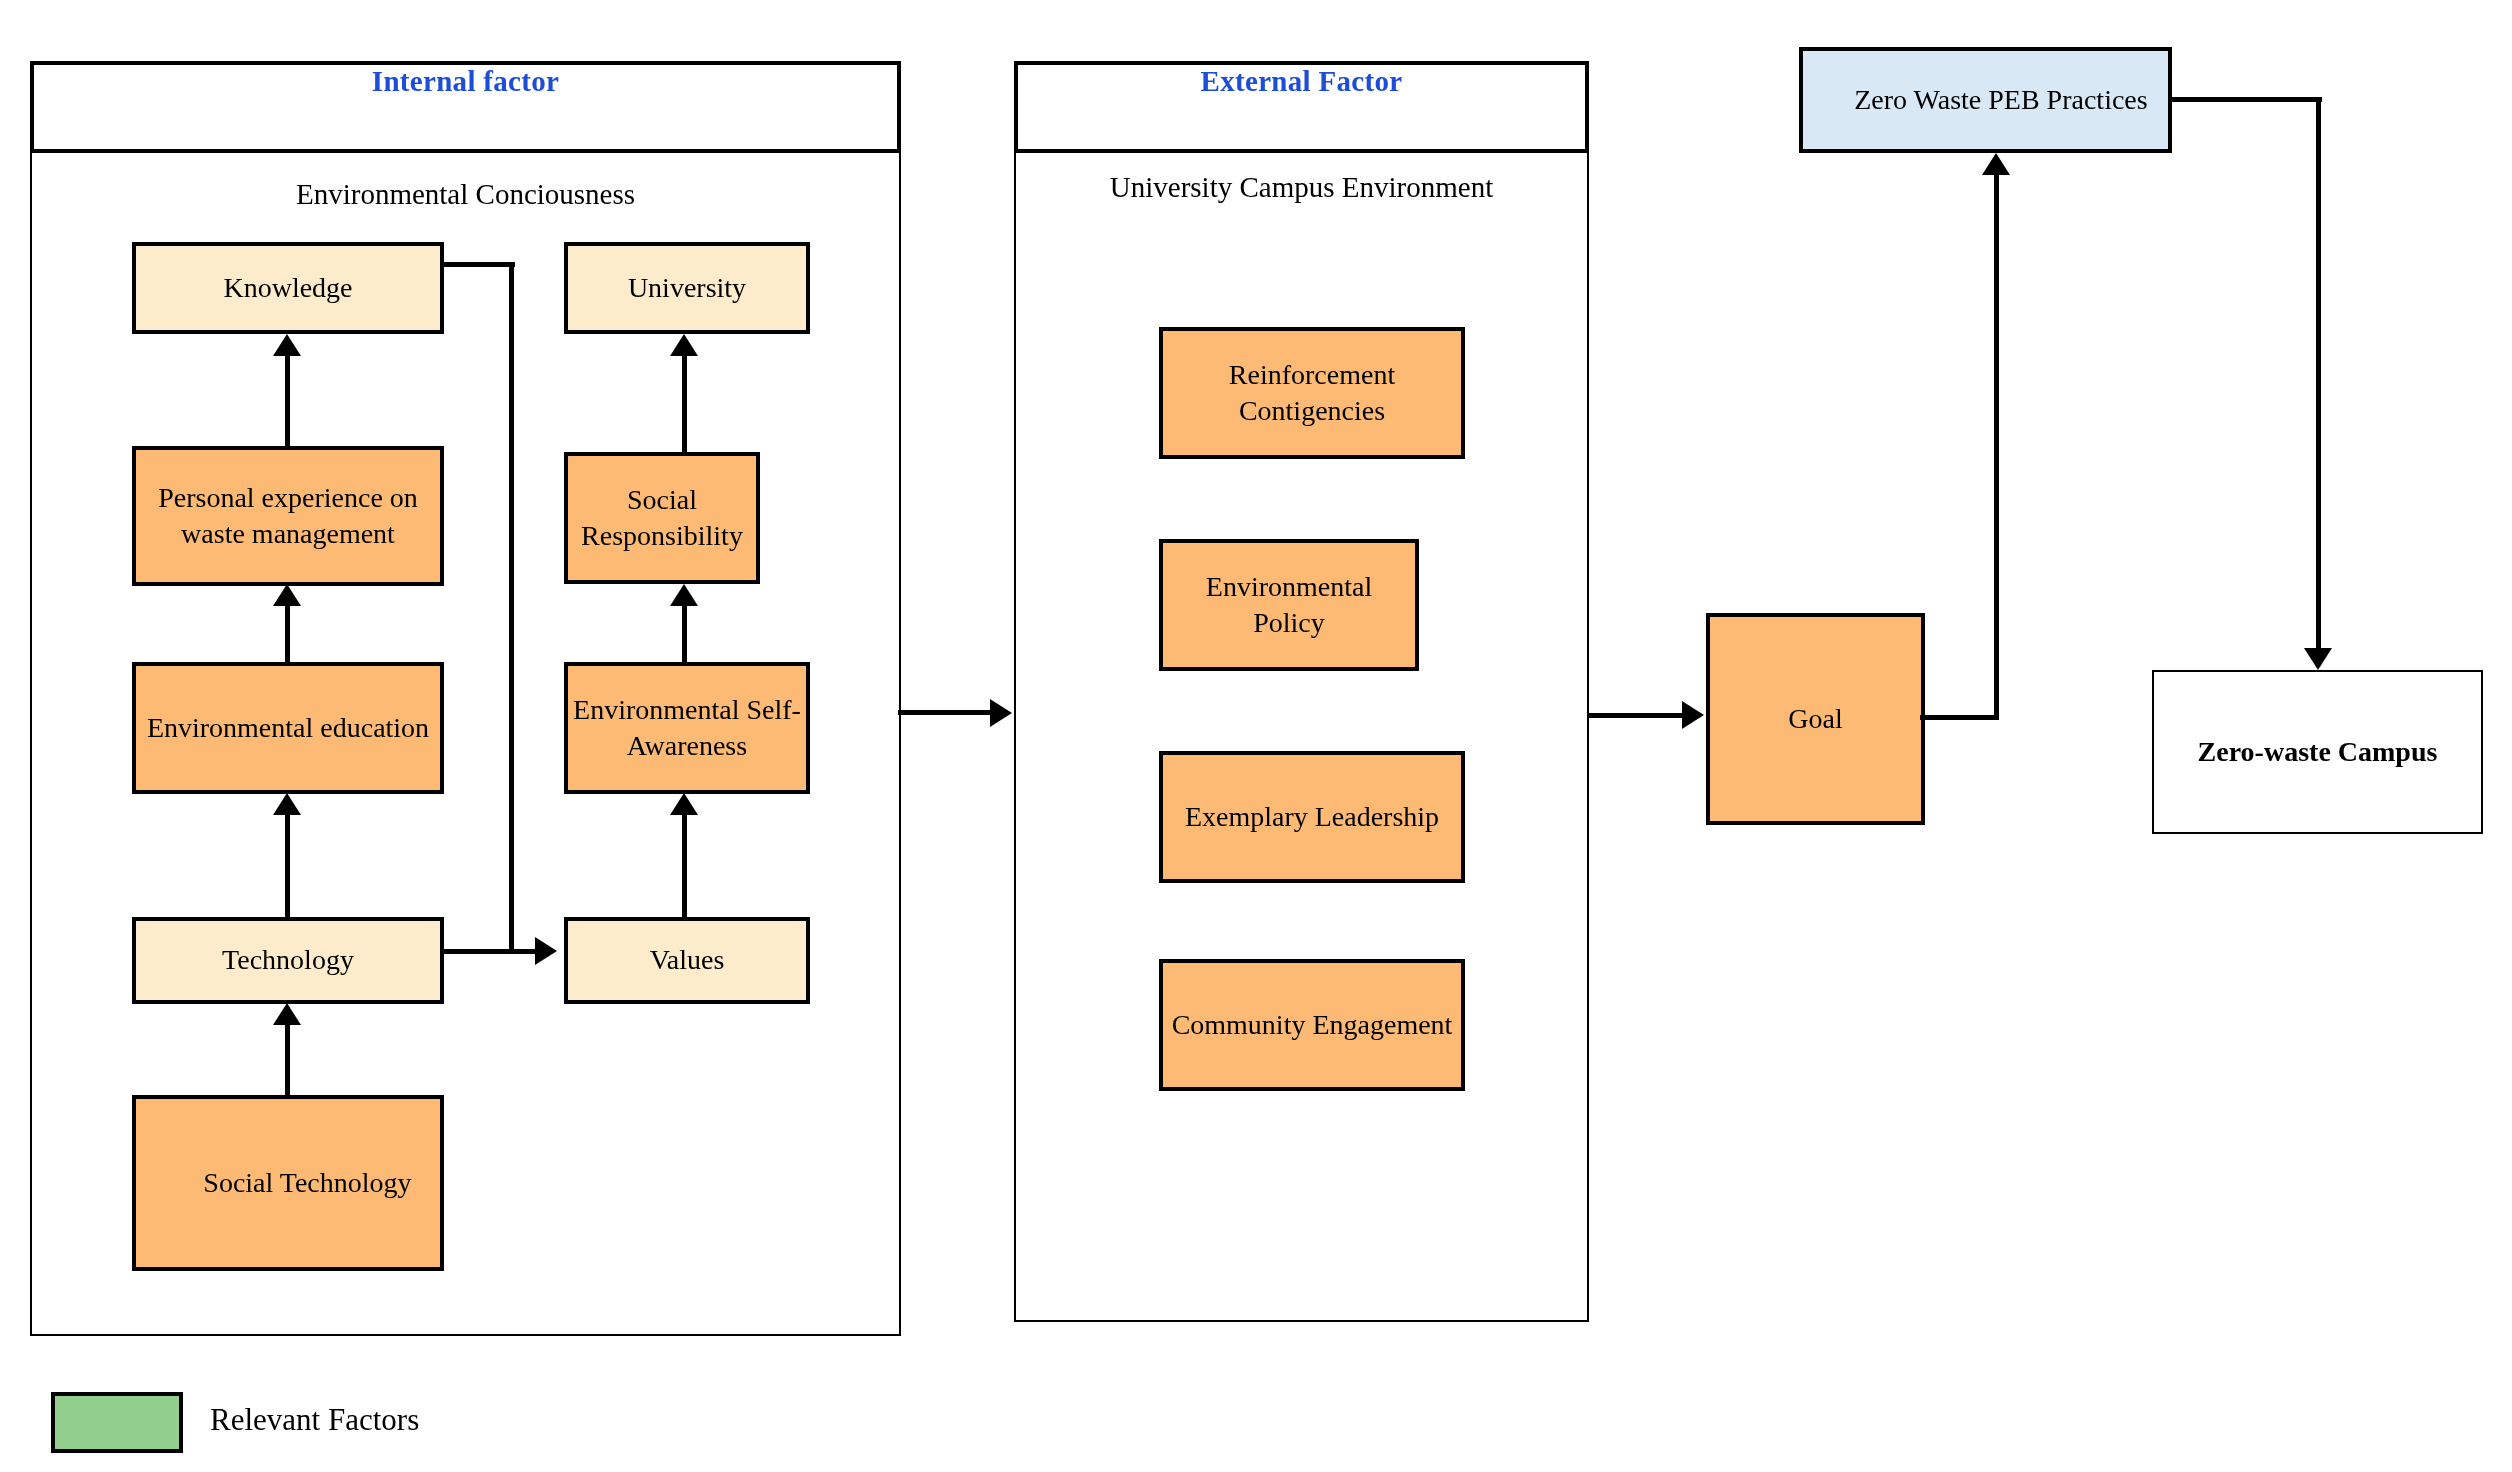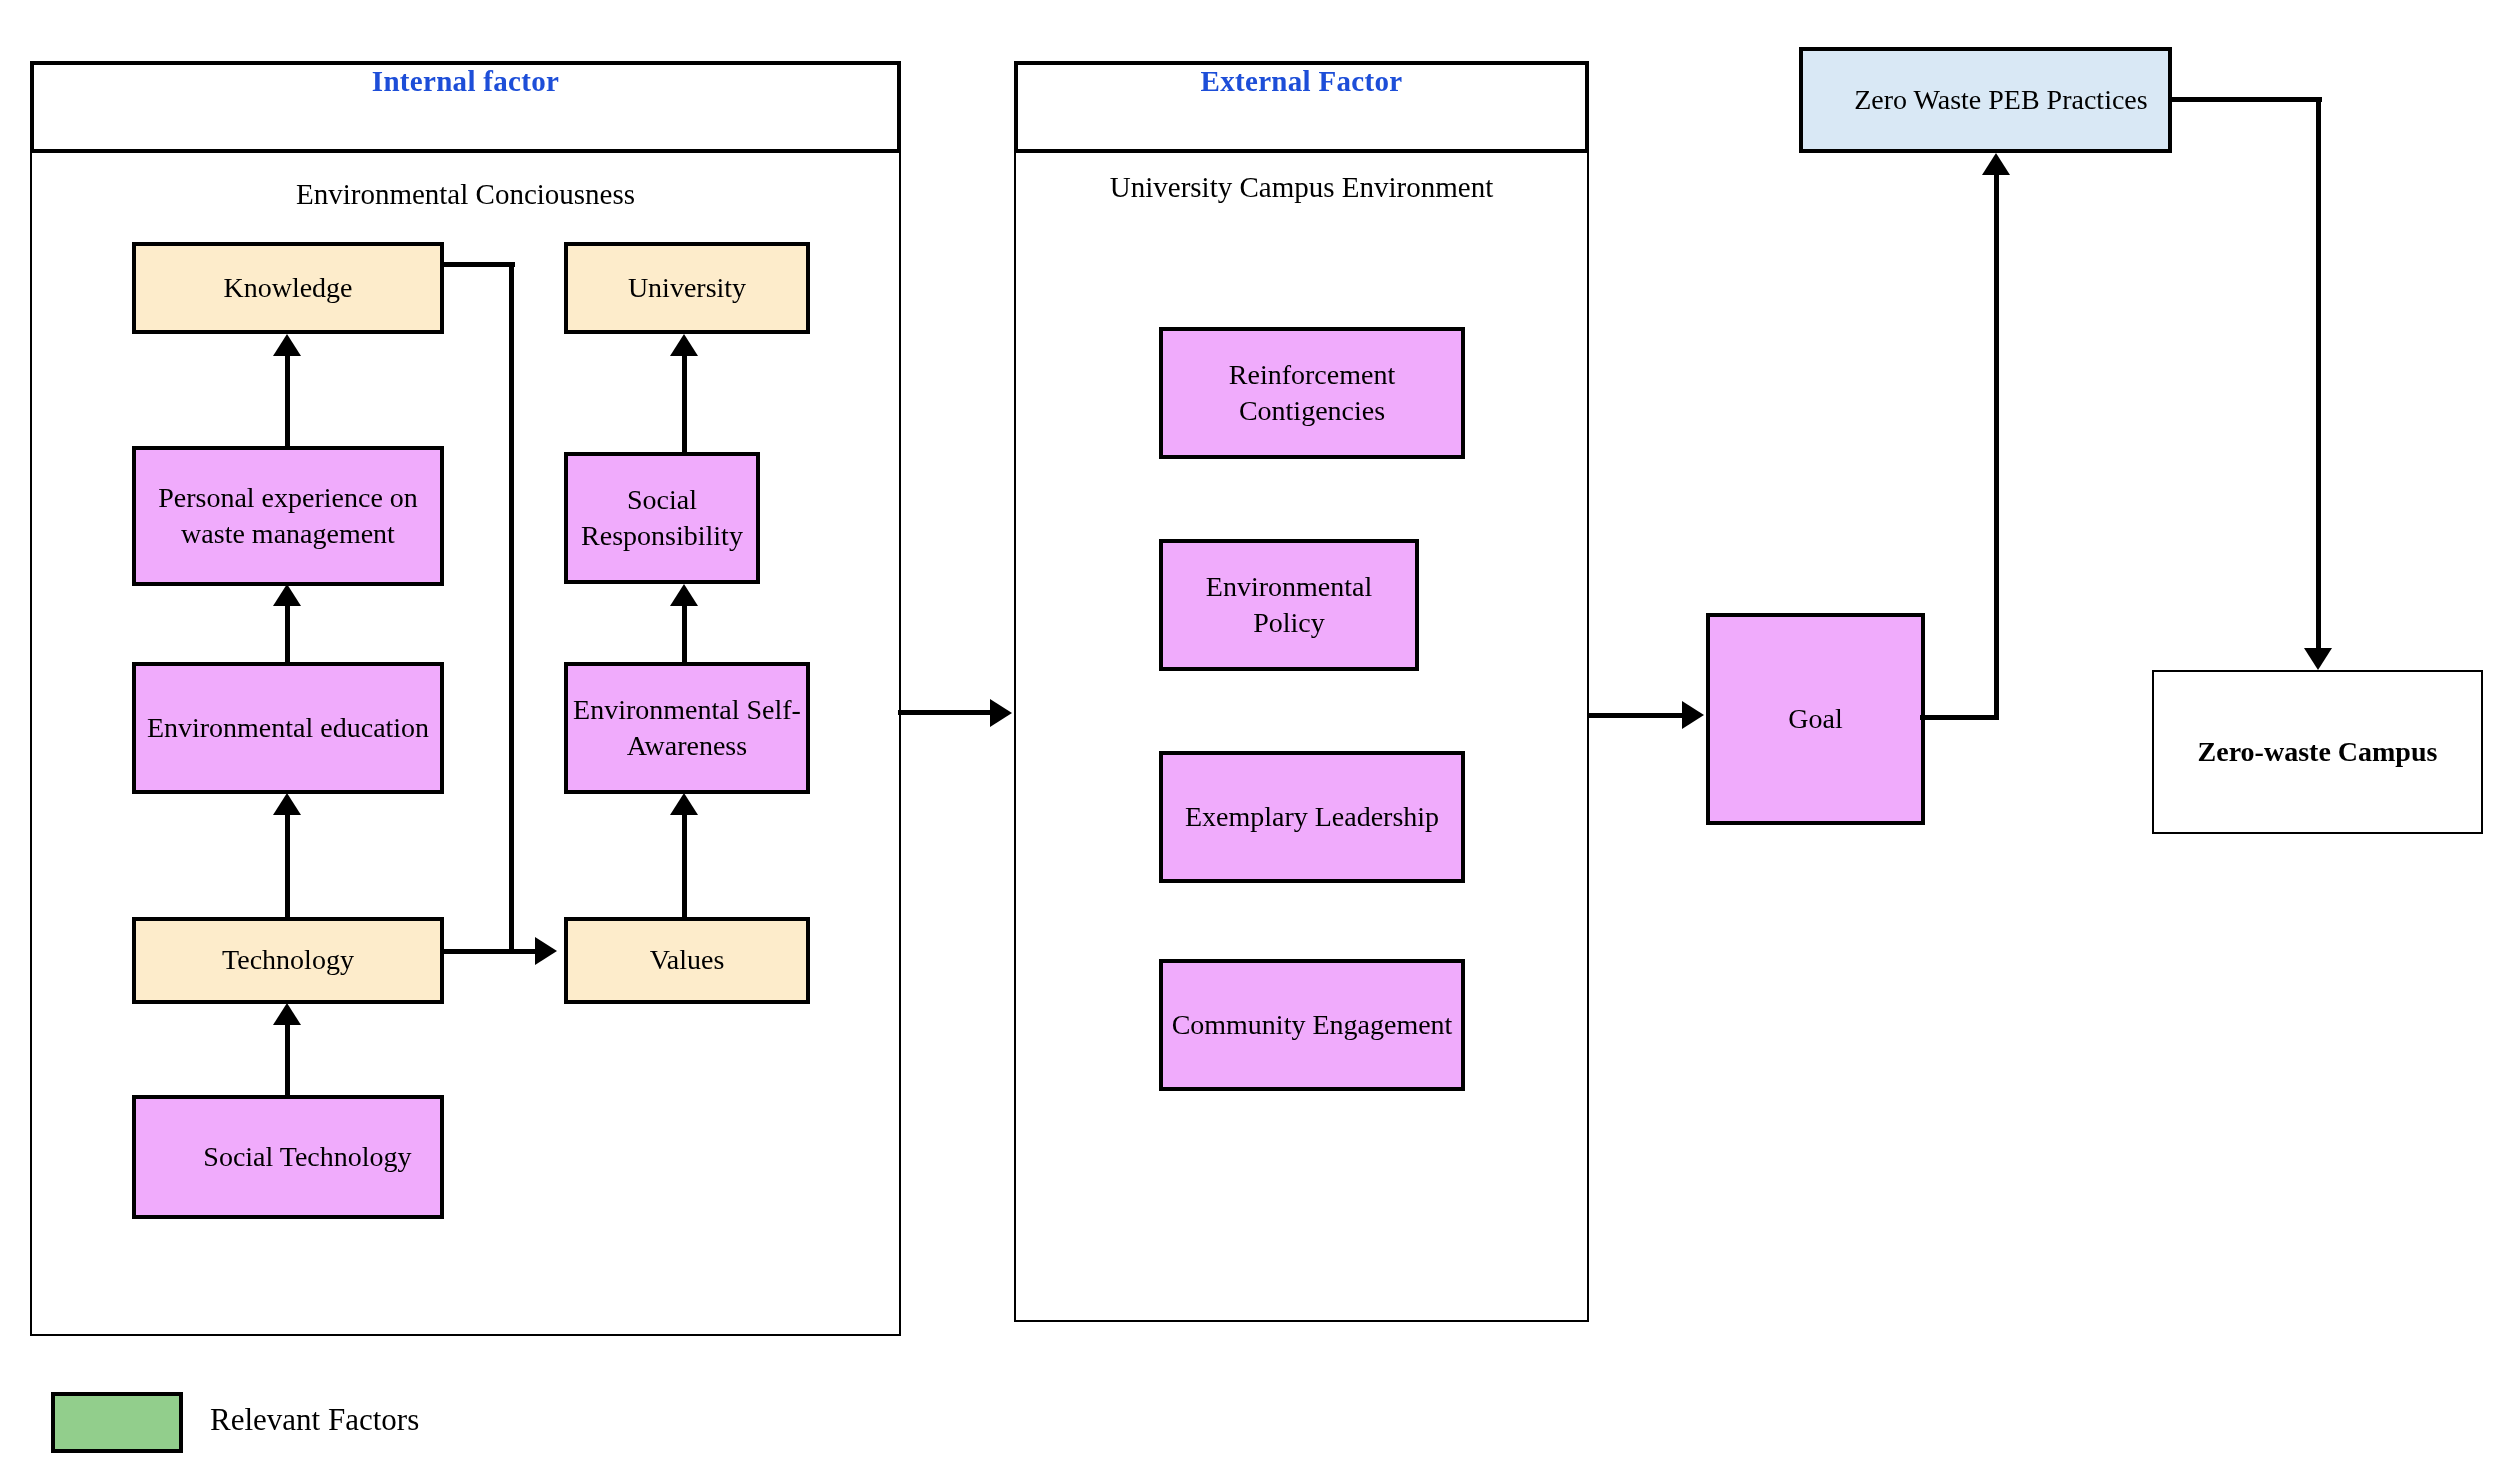--- a/index.html
+++ b/index.html
@@ -51,21 +51,21 @@
     display: flex;
     align-items: center;
     justify-content: center;
     text-align: center;
     font-size: 28px;
     line-height: 1.3;
     color: #000000;
     padding: 1.7px 5.1px;
   }
   .node.cream  { background: #fdeccb; }
-  .node.green  { background: #f0abfc; }
+  .node.green  { background: #fdba74; }
   .node.blue   { background: #d9e8f5; padding-left: 36px; }
   .node.plain  { background: #ffffff; border-width: 2.5px; }
   .node.bold   { font-weight: bold; }
   
   .vline, .hline {
     position: absolute;
     background: #000000;
   }
   .vline { width: 5.1px; }
   .hline { height: 5.1px; }
@@ -128,21 +128,21 @@
   </div>
 
   <div class="node green" style="left:132px; top:662px; width:312px; height:132px;">
     <span>Environmental education</span>
   </div>
 
   <div class="node cream" style="left:132px; top:917px; width:312px; height:87px;">
     <span>Technology</span>
   </div>
 
-  <div class="node green" style="left:132px; top:1095px; width:312px; height:124px;padding-left:44px;">
+  <div class="node green" style="left:132px; top:1095px; width:312px; height:176px;padding-left:44px;">
     <span>Social Technology</span>
   </div>
 
   <div class="node cream" style="left:564px; top:242px; width:246px; height:92px;">
     <span>University</span>
   </div>
 
   <div class="node green" style="left:564px; top:452px; width:196px; height:132px;">
     <span>Social Responsibility</span>
   </div>

